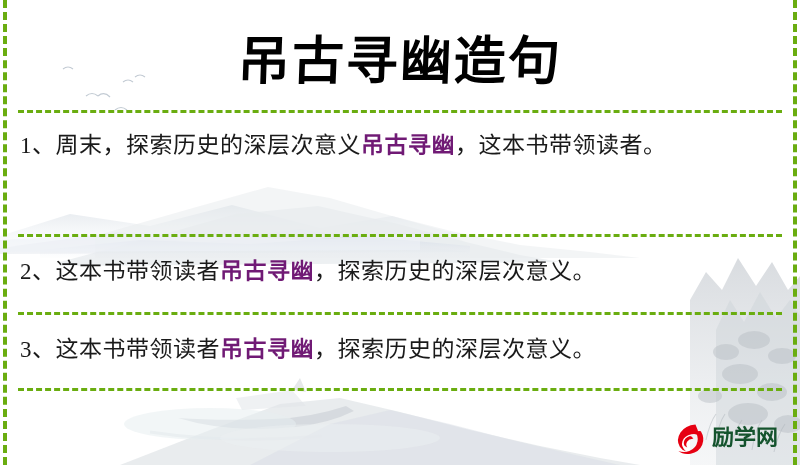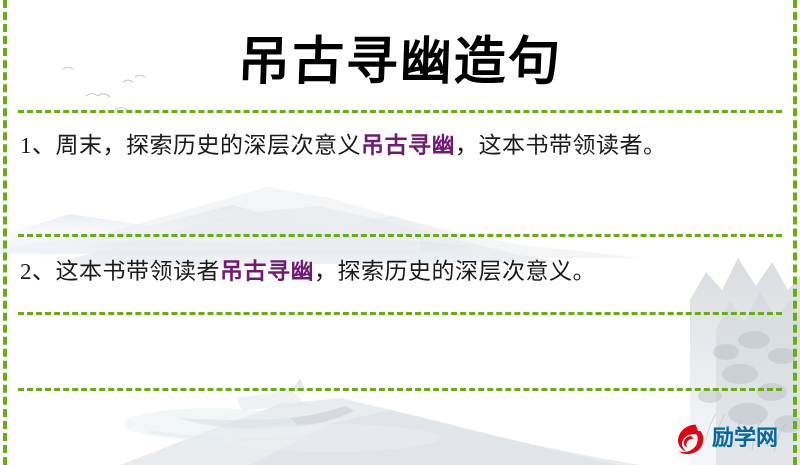--- a/index.html
+++ b/index.html
@@ -107,21 +107,21 @@
     display: flex;
     align-items: center;
     gap: 5px;
     z-index: 5;
   }
   .logo-mark { width: 34px; height: 34px; display: block; }
   .logo-text {
     font-family: "DejaVu Sans", "Liberation Sans", sans-serif;
     font-size: 22px;
     font-weight: 700;
-    color: #0369a1;
+    color: #14532d;
     letter-spacing: 0px;
     line-height: 1;
   }
 </style>
 </head>
 <body>
 
 <div class="page">
 
   <div class="bg-art">
@@ -211,20 +211,23 @@
   <div class="hr" style="top:388px;"></div>
 
   <div class="sentence" id="sentence-1">
     <span>1、</span><span>周末，探索历史的深层次意义</span><span class="kw">吊古寻幽</span><span>，这本书带领读者。</span>
   </div>
 
   <div class="sentence" id="sentence-2">
     <span>2、</span><span>这本书带领读者</span><span class="kw">吊古寻幽</span><span>，探索历史的深层次意义。</span>
   </div>
 
+  <div class="sentence" id="sentence-3">
+    <span>3、</span><span>这本书带领读者</span><span class="kw">吊古寻幽</span><span>，探索历史的深层次意义。</span>
+  </div>
 
   <div class="logo">
     <svg class="logo-mark" viewBox="0 0 100 100">
       <path d="M66 10 q-30 2 -44 24 q-14 22 -2 42 q6 10 18 13 q-16 -14 -10 -30 q6 -16 26 -20 q14 -3 22 4 q-2 -18 -10 -33 Z" fill="#e60012"></path>
       <path d="M82 30 q12 20 4 40 q-9 22 -34 26 q-22 4 -36 -8 q16 6 32 0 q20 -8 24 -28 q3 -16 -6 -27 q8 -5 16 -3 Z" fill="#e60012"></path>
       <path d="M50 44 q-16 4 -18 18 q-2 12 10 16 q-6 -10 0 -18 q6 -9 18 -8 q-4 -7 -10 -8 Z" fill="#e60012"></path>
     </svg>
     <span class="logo-text">励学网</span>
   </div>
 

